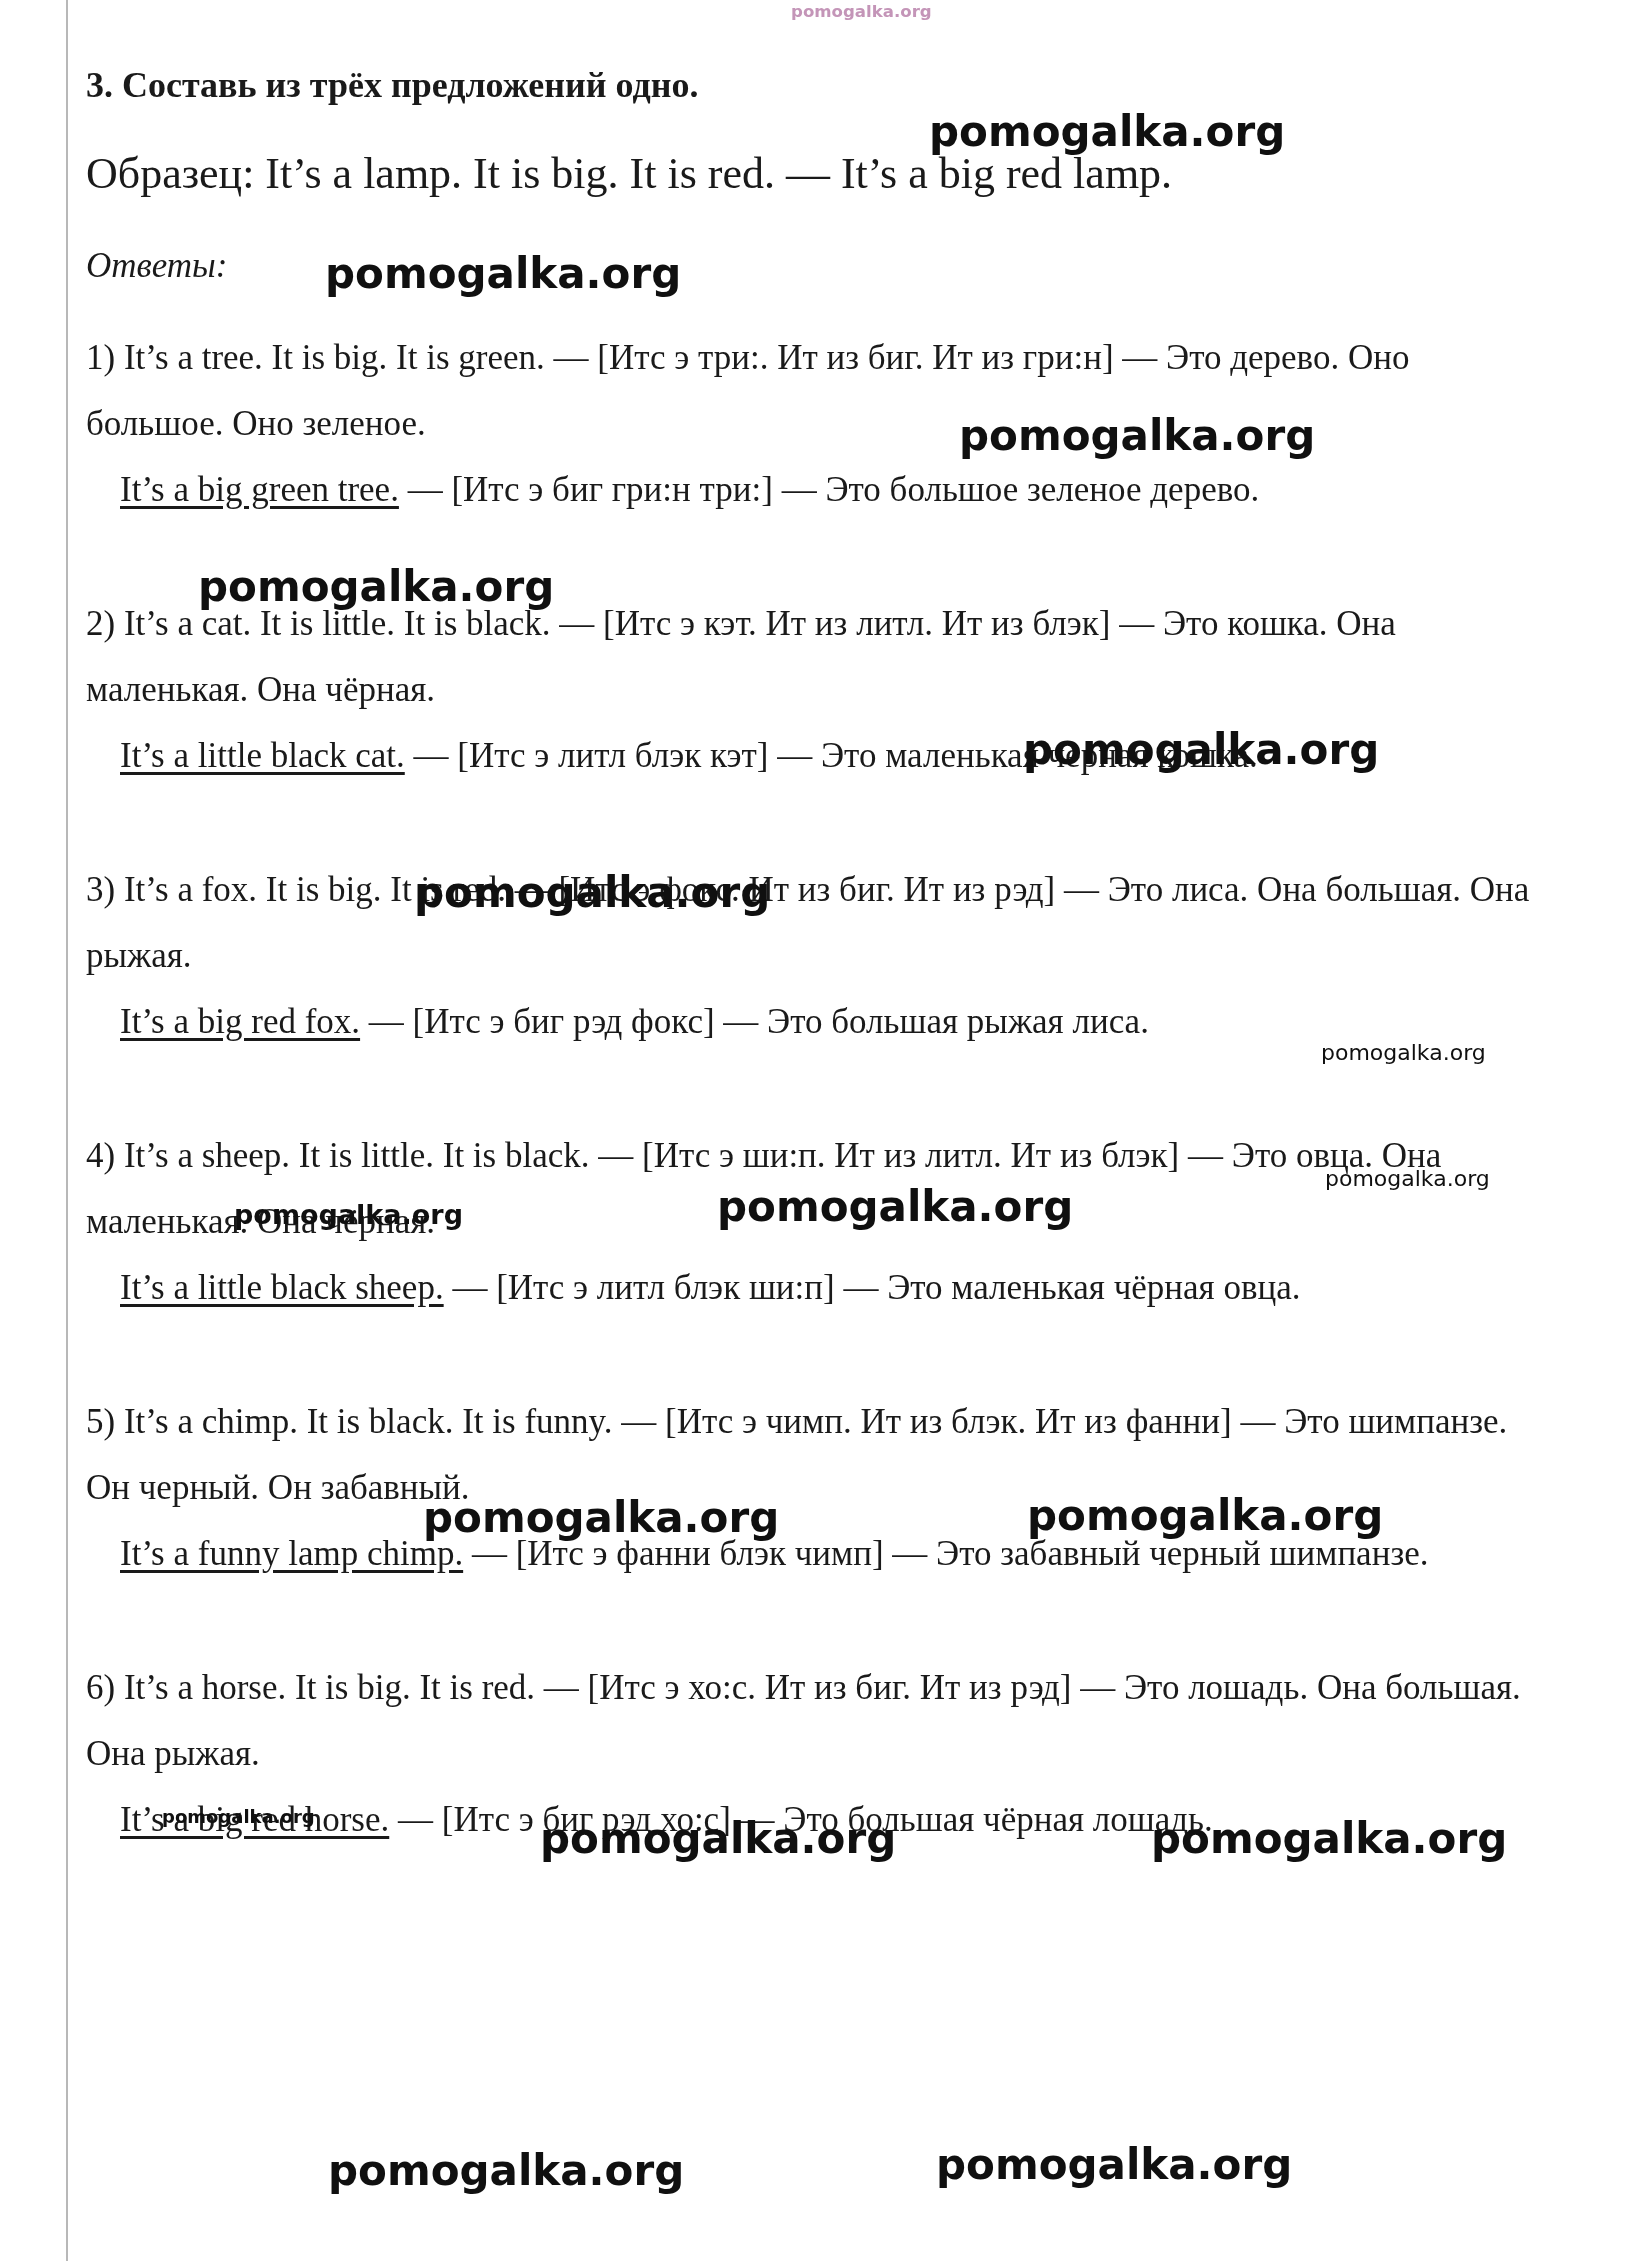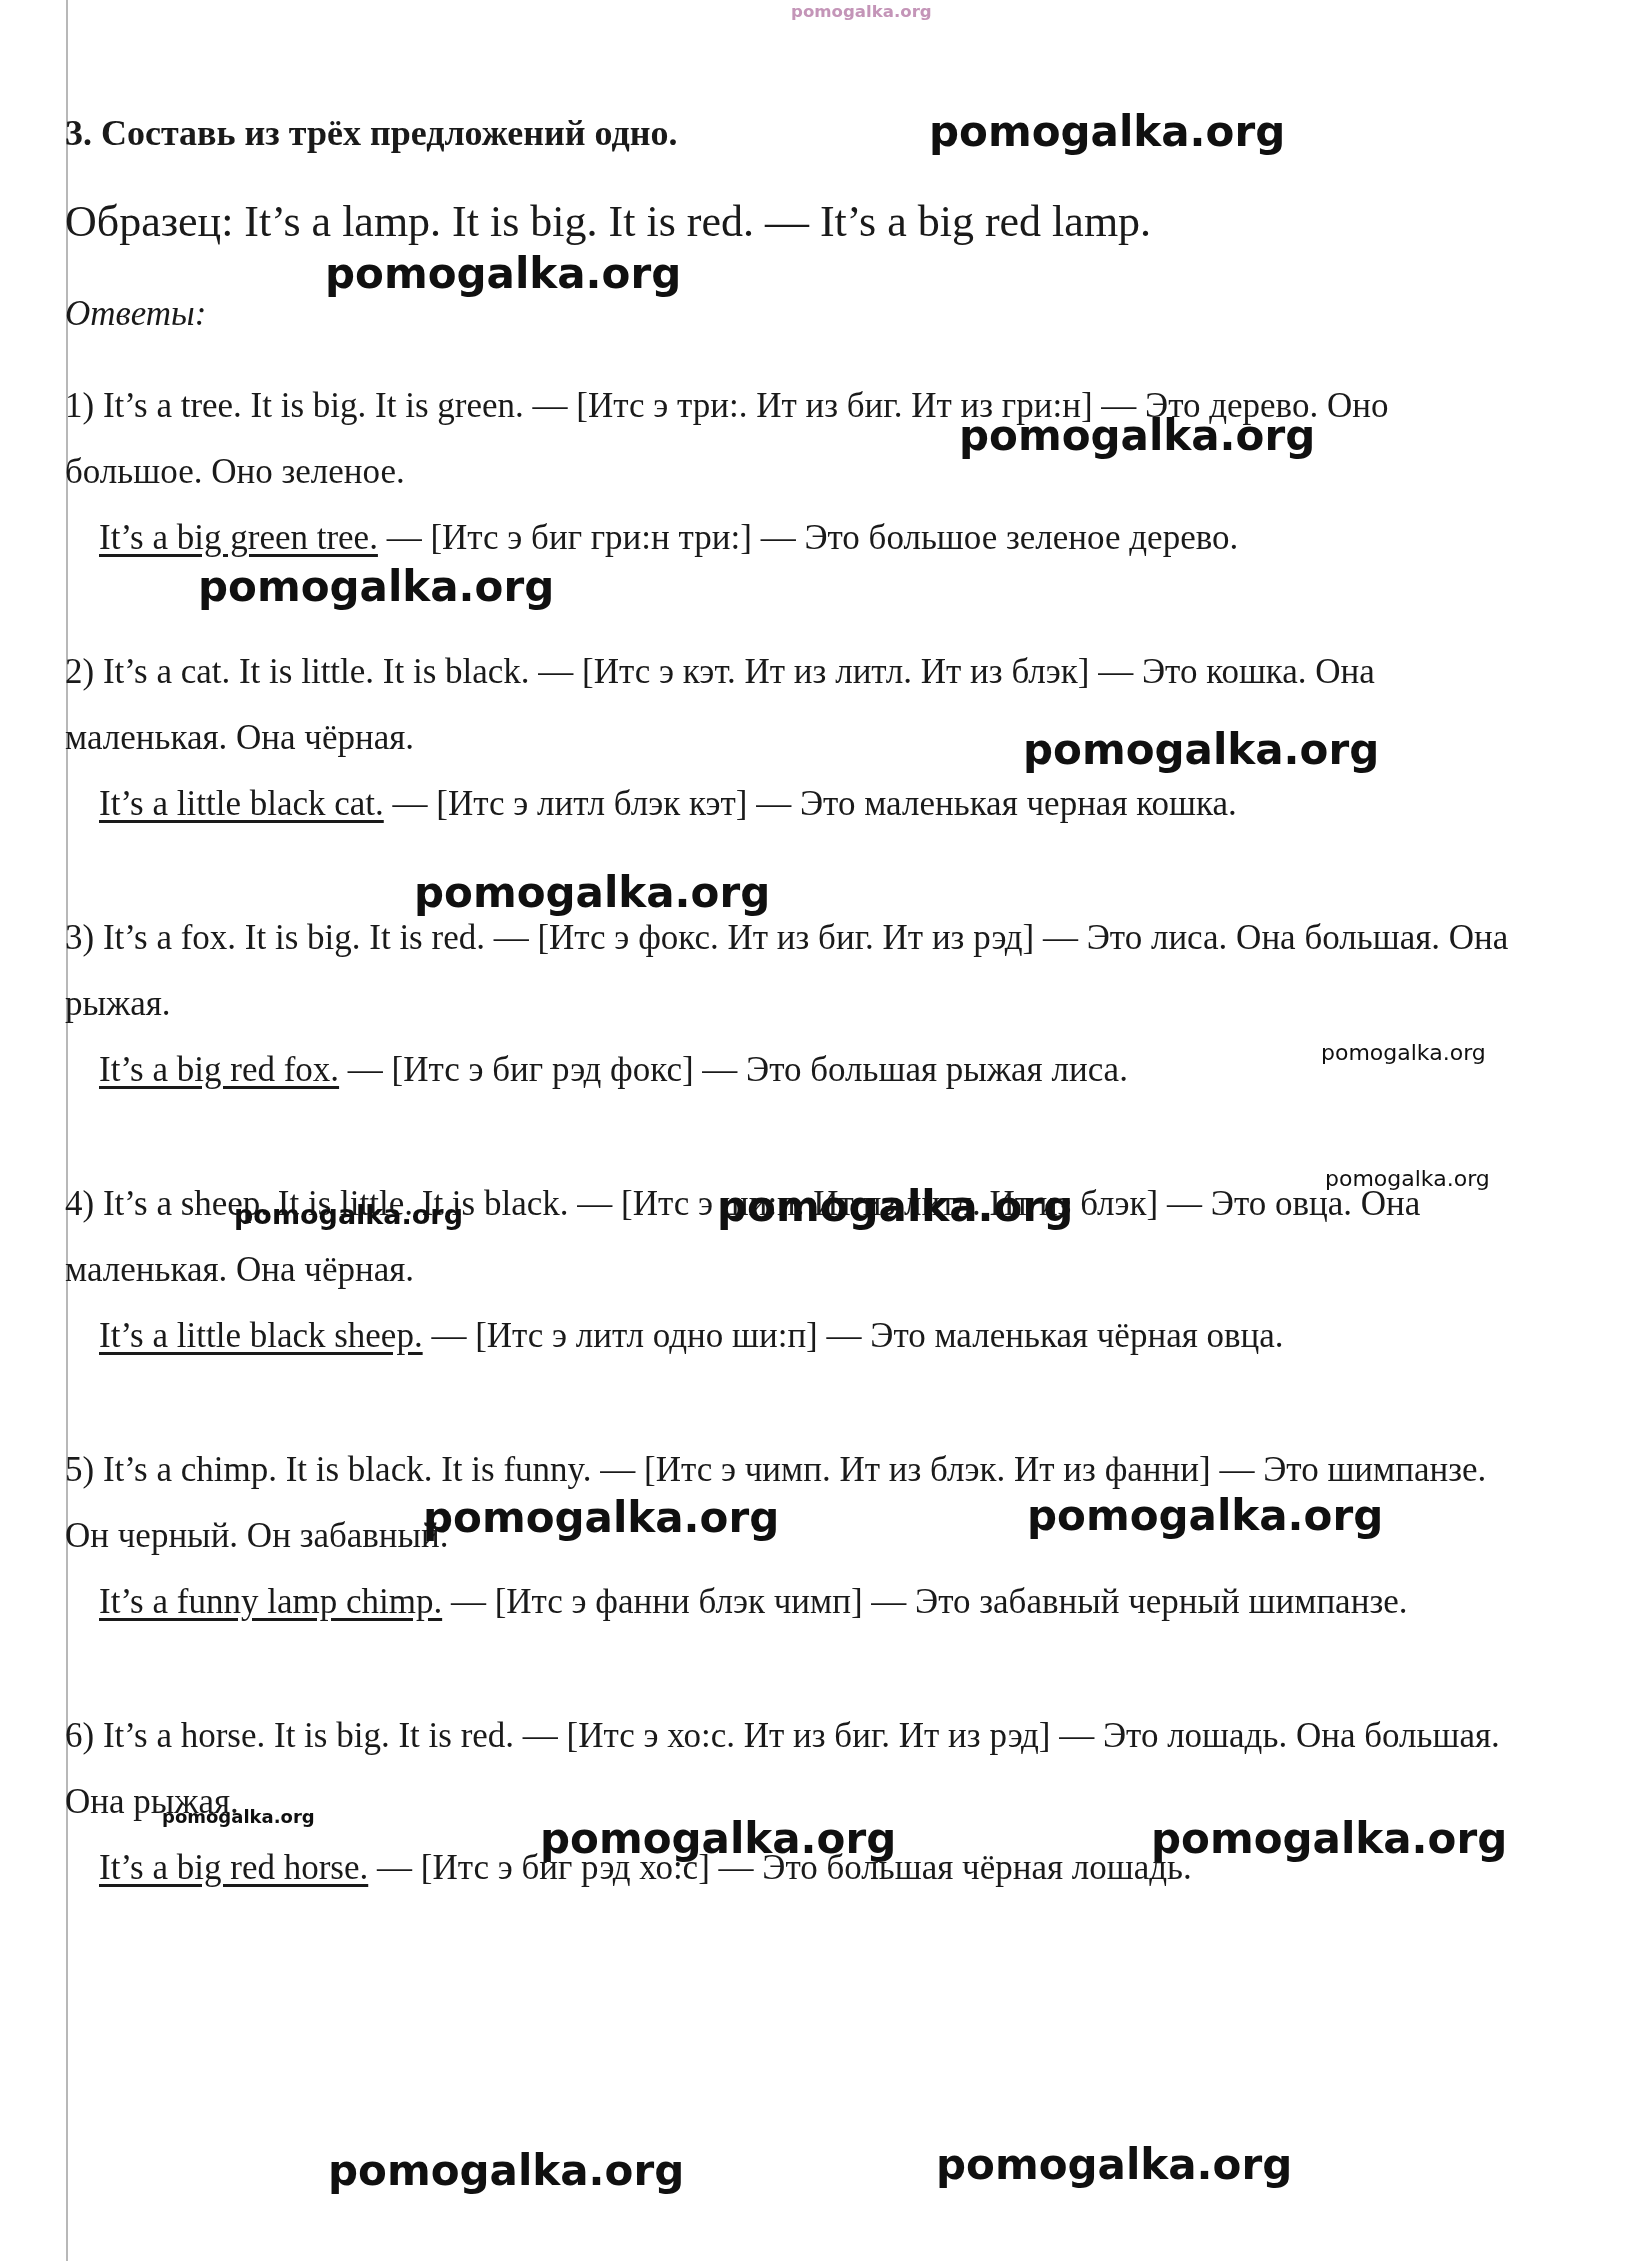--- a/index.html
+++ b/index.html
@@ -21,23 +21,22 @@
     text-decoration:underline;
   }
   .edge{
     position:absolute;
     left:66px; top:0;
     width:1.5px; height:100%;
     background:var(--rule);
   }
   .content{
     position:absolute;
-    left:65px; top:59px;
+    left:86px; top:59px;
     width:1450px;
-    margin-top:48px;
   }
   h1.title{
     font-size:36px;
     line-height:53px;
     margin:0 0 35px 0;
     font-weight:bold;
   }
   p.sample{
     font-size:44px;
     line-height:53px;
@@ -115,21 +114,21 @@
       <p class="answer"><span class="u">It’s a little black cat.</span><span> — [Итс э литл блэк кэт] — Это маленькая черная кошка.</span></p>
     </div>
 
     <div class="item">
       <p class="question">3) It’s a fox. It is big. It is red. — [Итс э фокс. Ит из биг. Ит из рэд] — Это лиса. Она большая. Она рыжая.</p>
       <p class="answer"><span class="u">It’s a big red fox.</span><span> — [Итс э биг рэд фокс] — Это большая рыжая лиса.</span></p>
     </div>
 
     <div class="item">
       <p class="question">4) It’s a sheep. It is little. It is black. — [Итс э ши:п. Ит из литл. Ит из блэк] — Это овца. Она маленькая. Она чёрная.</p>
-      <p class="answer"><span class="u">It’s a little black sheep.</span><span> — [Итс э литл одно ши:п] — Это маленькая чёрная овца.</span></p>
+      <p class="answer"><span class="u">It’s a little black sheep.</span><span> — [Итс э литл блэк ши:п] — Это маленькая чёрная овца.</span></p>
     </div>
 
     <div class="item">
       <p class="question">5) It’s a chimp. It is black. It is funny. — [Итс э чимп. Ит из блэк. Ит из фанни] — Это шимпанзе. Он черный. Он забавный.</p>
       <p class="answer"><span class="u">It’s a funny lamp chimp.</span><span> — [Итс э фанни блэк чимп] — Это забавный черный шимпанзе.</span></p>
     </div>
 
     <div class="item">
       <p class="question">6) It’s a horse. It is big. It is red. — [Итс э хо:с. Ит из биг. Ит из рэд] — Это лошадь. Она большая. Она рыжая.</p>
       <p class="answer"><span class="u">It’s a big red horse.</span><span> — [Итс э биг рэд хо:с] — Это большая чёрная лошадь.</span></p>

